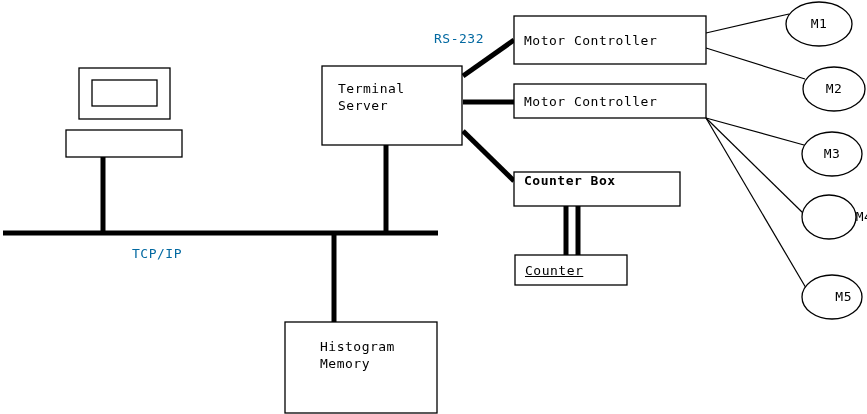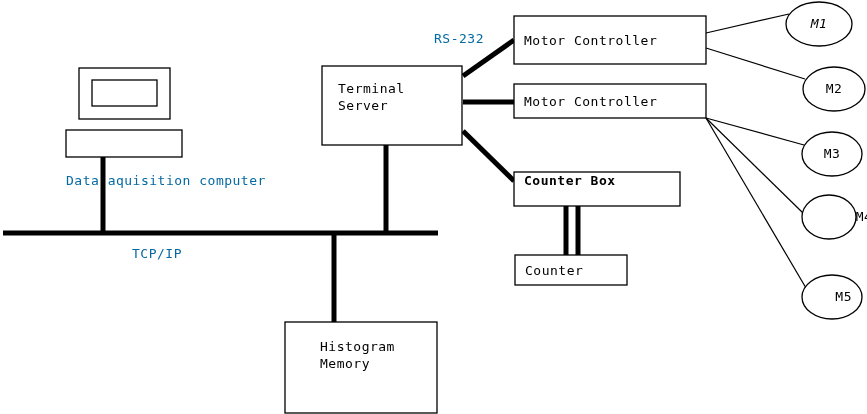--- a/index.html
+++ b/index.html
@@ -96,29 +96,28 @@
         <ellipse cx="832" cy="297" rx="30" ry="22" fill="#ffffff" stroke="#000000" stroke-width="1.3"></ellipse>
       </g>
   </svg>
 
   <div id="labels-layer">
       <div class="node-label" style="left: 338px; top: 80px;">Terminal
 Server</div>
       <div class="node-label" style="left: 524px; top: 32px;">Motor Controller</div>
       <div class="node-label" style="left: 524px; top: 93px;">Motor Controller</div>
       <div class="node-label" style="left: 524px; top: 172px; font-weight: bold;">Counter Box</div>
-      <div class="node-label" style="left: 525px; top: 262px;">Counter</div>
+      <div class="node-label" style="left: 525px; top: 262px; text-decoration: underline;">Counter</div>
       <div class="node-label" style="left: 320px; top: 338px;">Histogram
 Memory</div>
-      <div class="motor-label" style="left: 799px; top: 16px; width: 40px; font-style: italic;">M1</div>
+      <div class="motor-label" style="left: 799px; top: 16px; width: 40px;">M1</div>
       <div class="motor-label" style="left: 814px; top: 81px; width: 40px;">M2</div>
       <div class="motor-label" style="left: 812px; top: 146px; width: 40px;">M3</div>
       <div class="motor-label" style="left: 844px; top: 209px; width: 40px;">M4</div>
       <div class="motor-label" style="left: 812px; top: 289px; width: 40px; text-align: right;">M5</div>
     </div>
 
   <div class="net-label" id="tcpip-label" style="left: 132px; top: 246px;">TCP/IP</div>
 
   <div class="net-label" id="rs232-label" style="left: 434px; top: 31px;">RS-232</div>
 
-  <div class="net-label" id="computer-caption" style="left: 66px; top: 173px;">Data aquisition computer</div>
 
 </div>
 
 </body></html>

